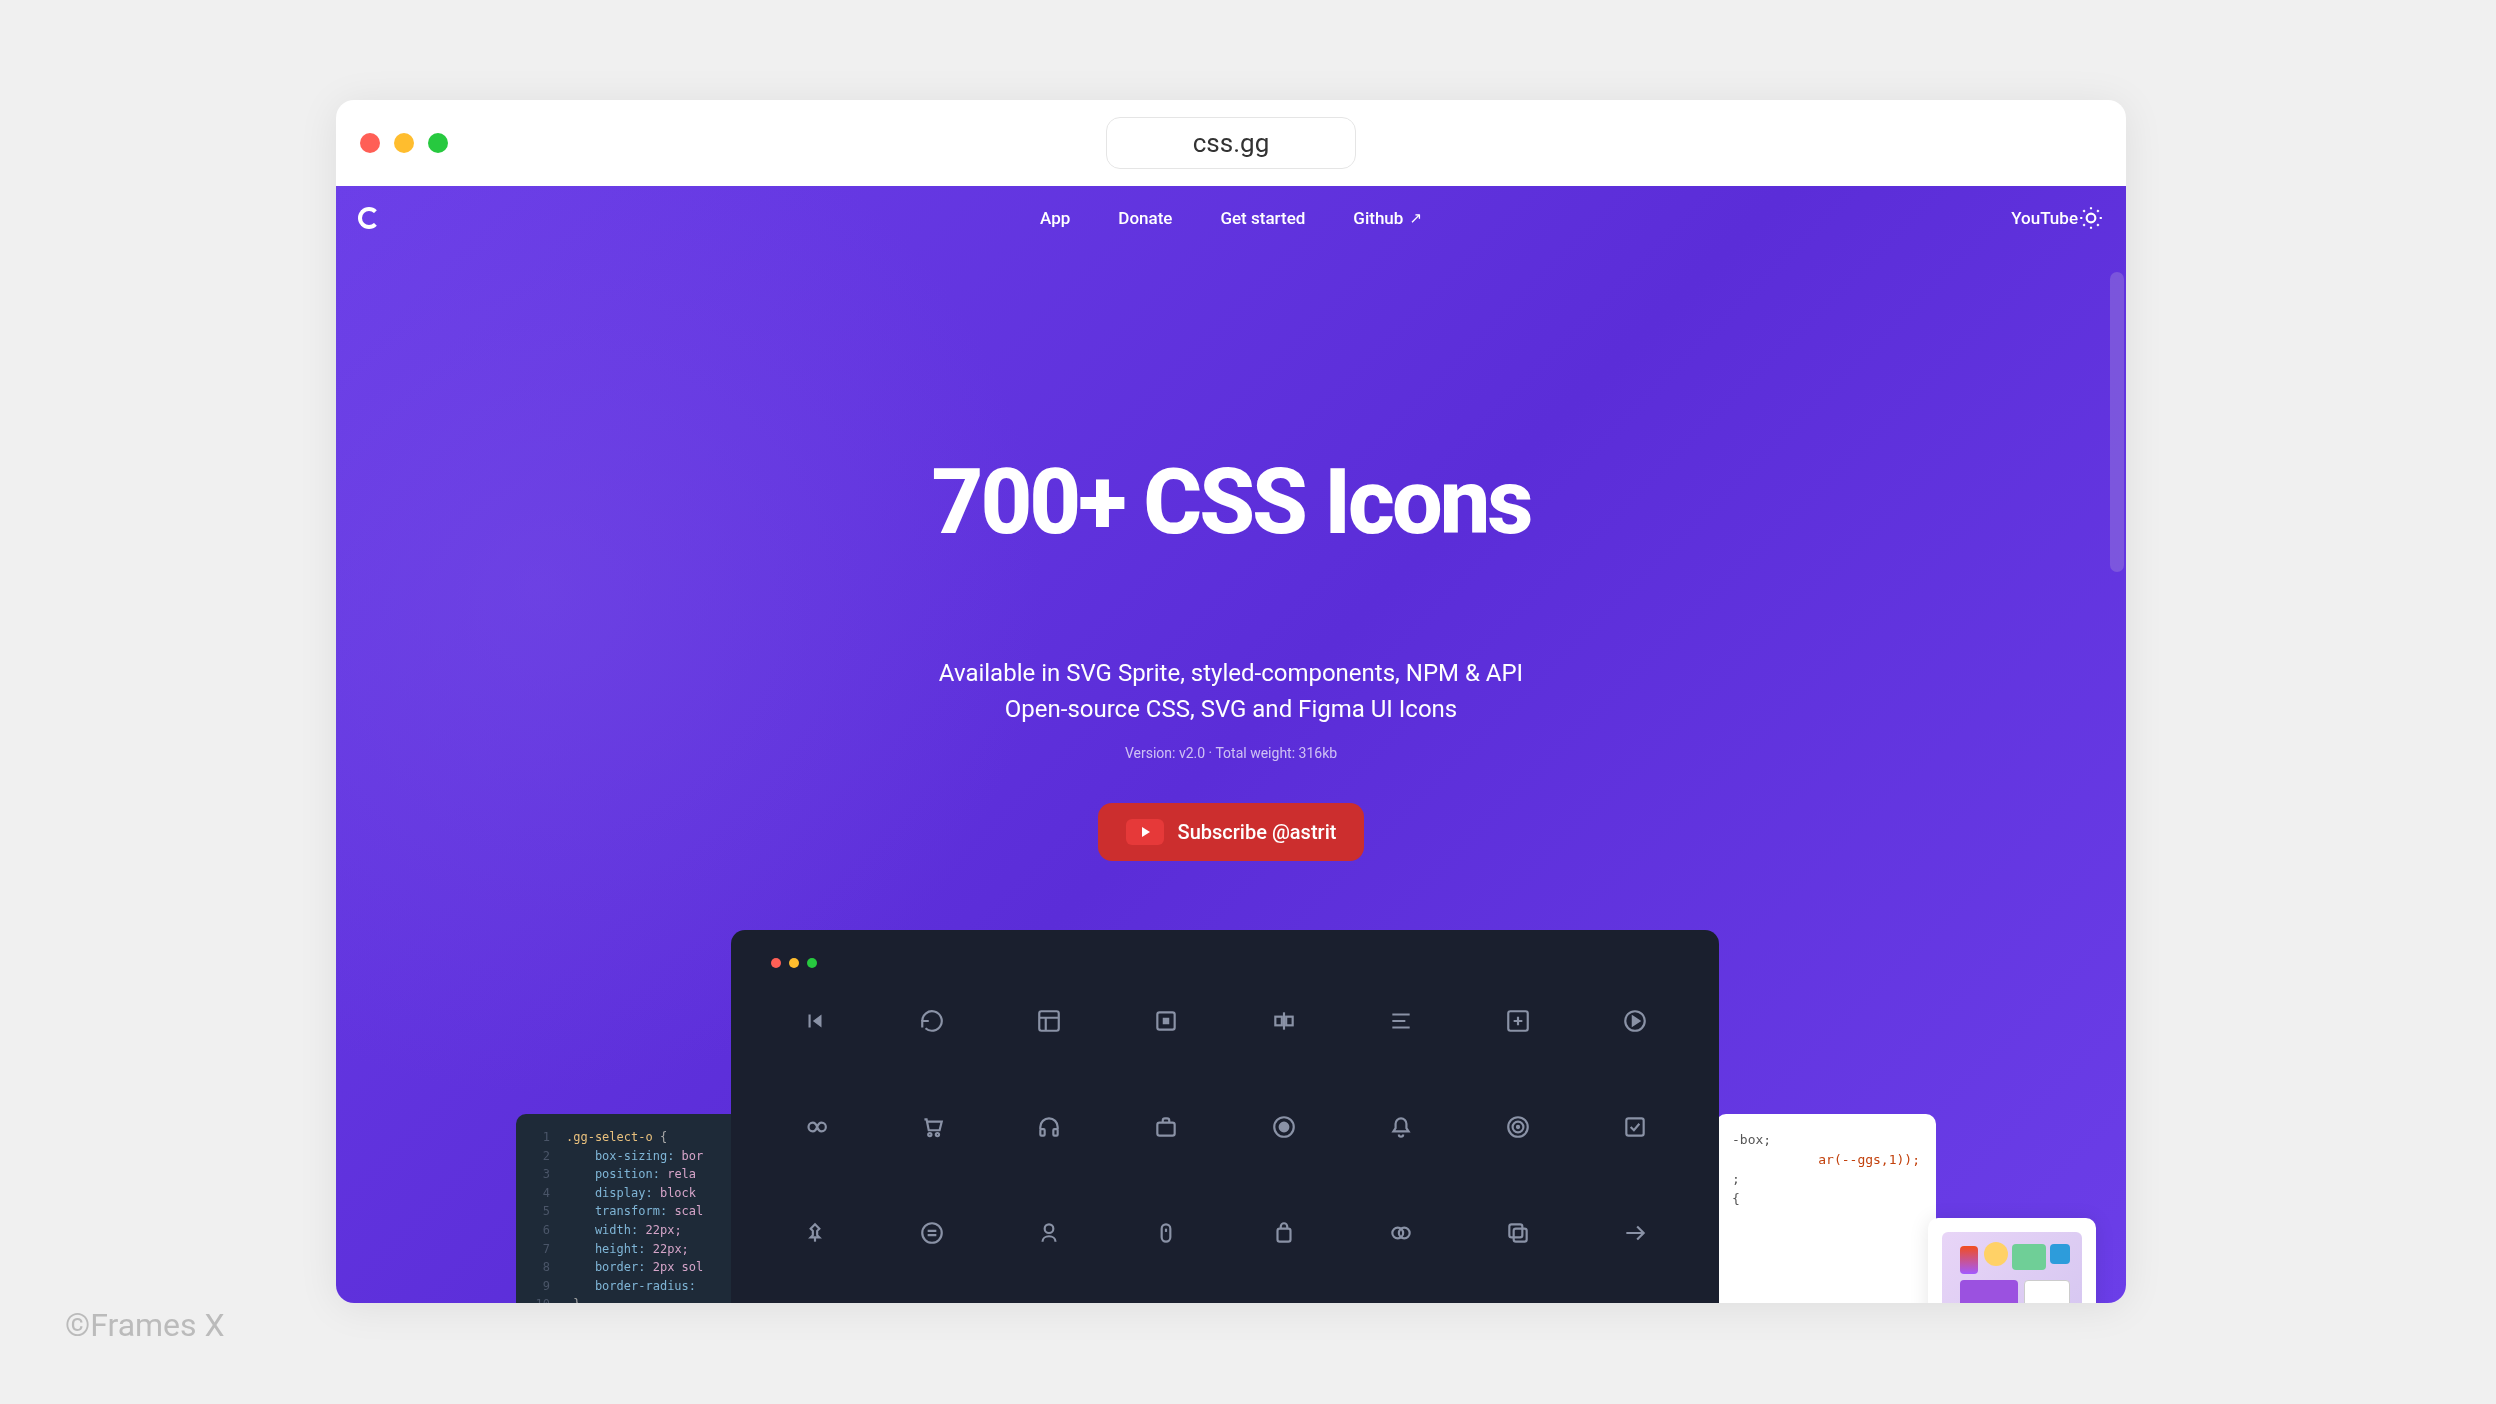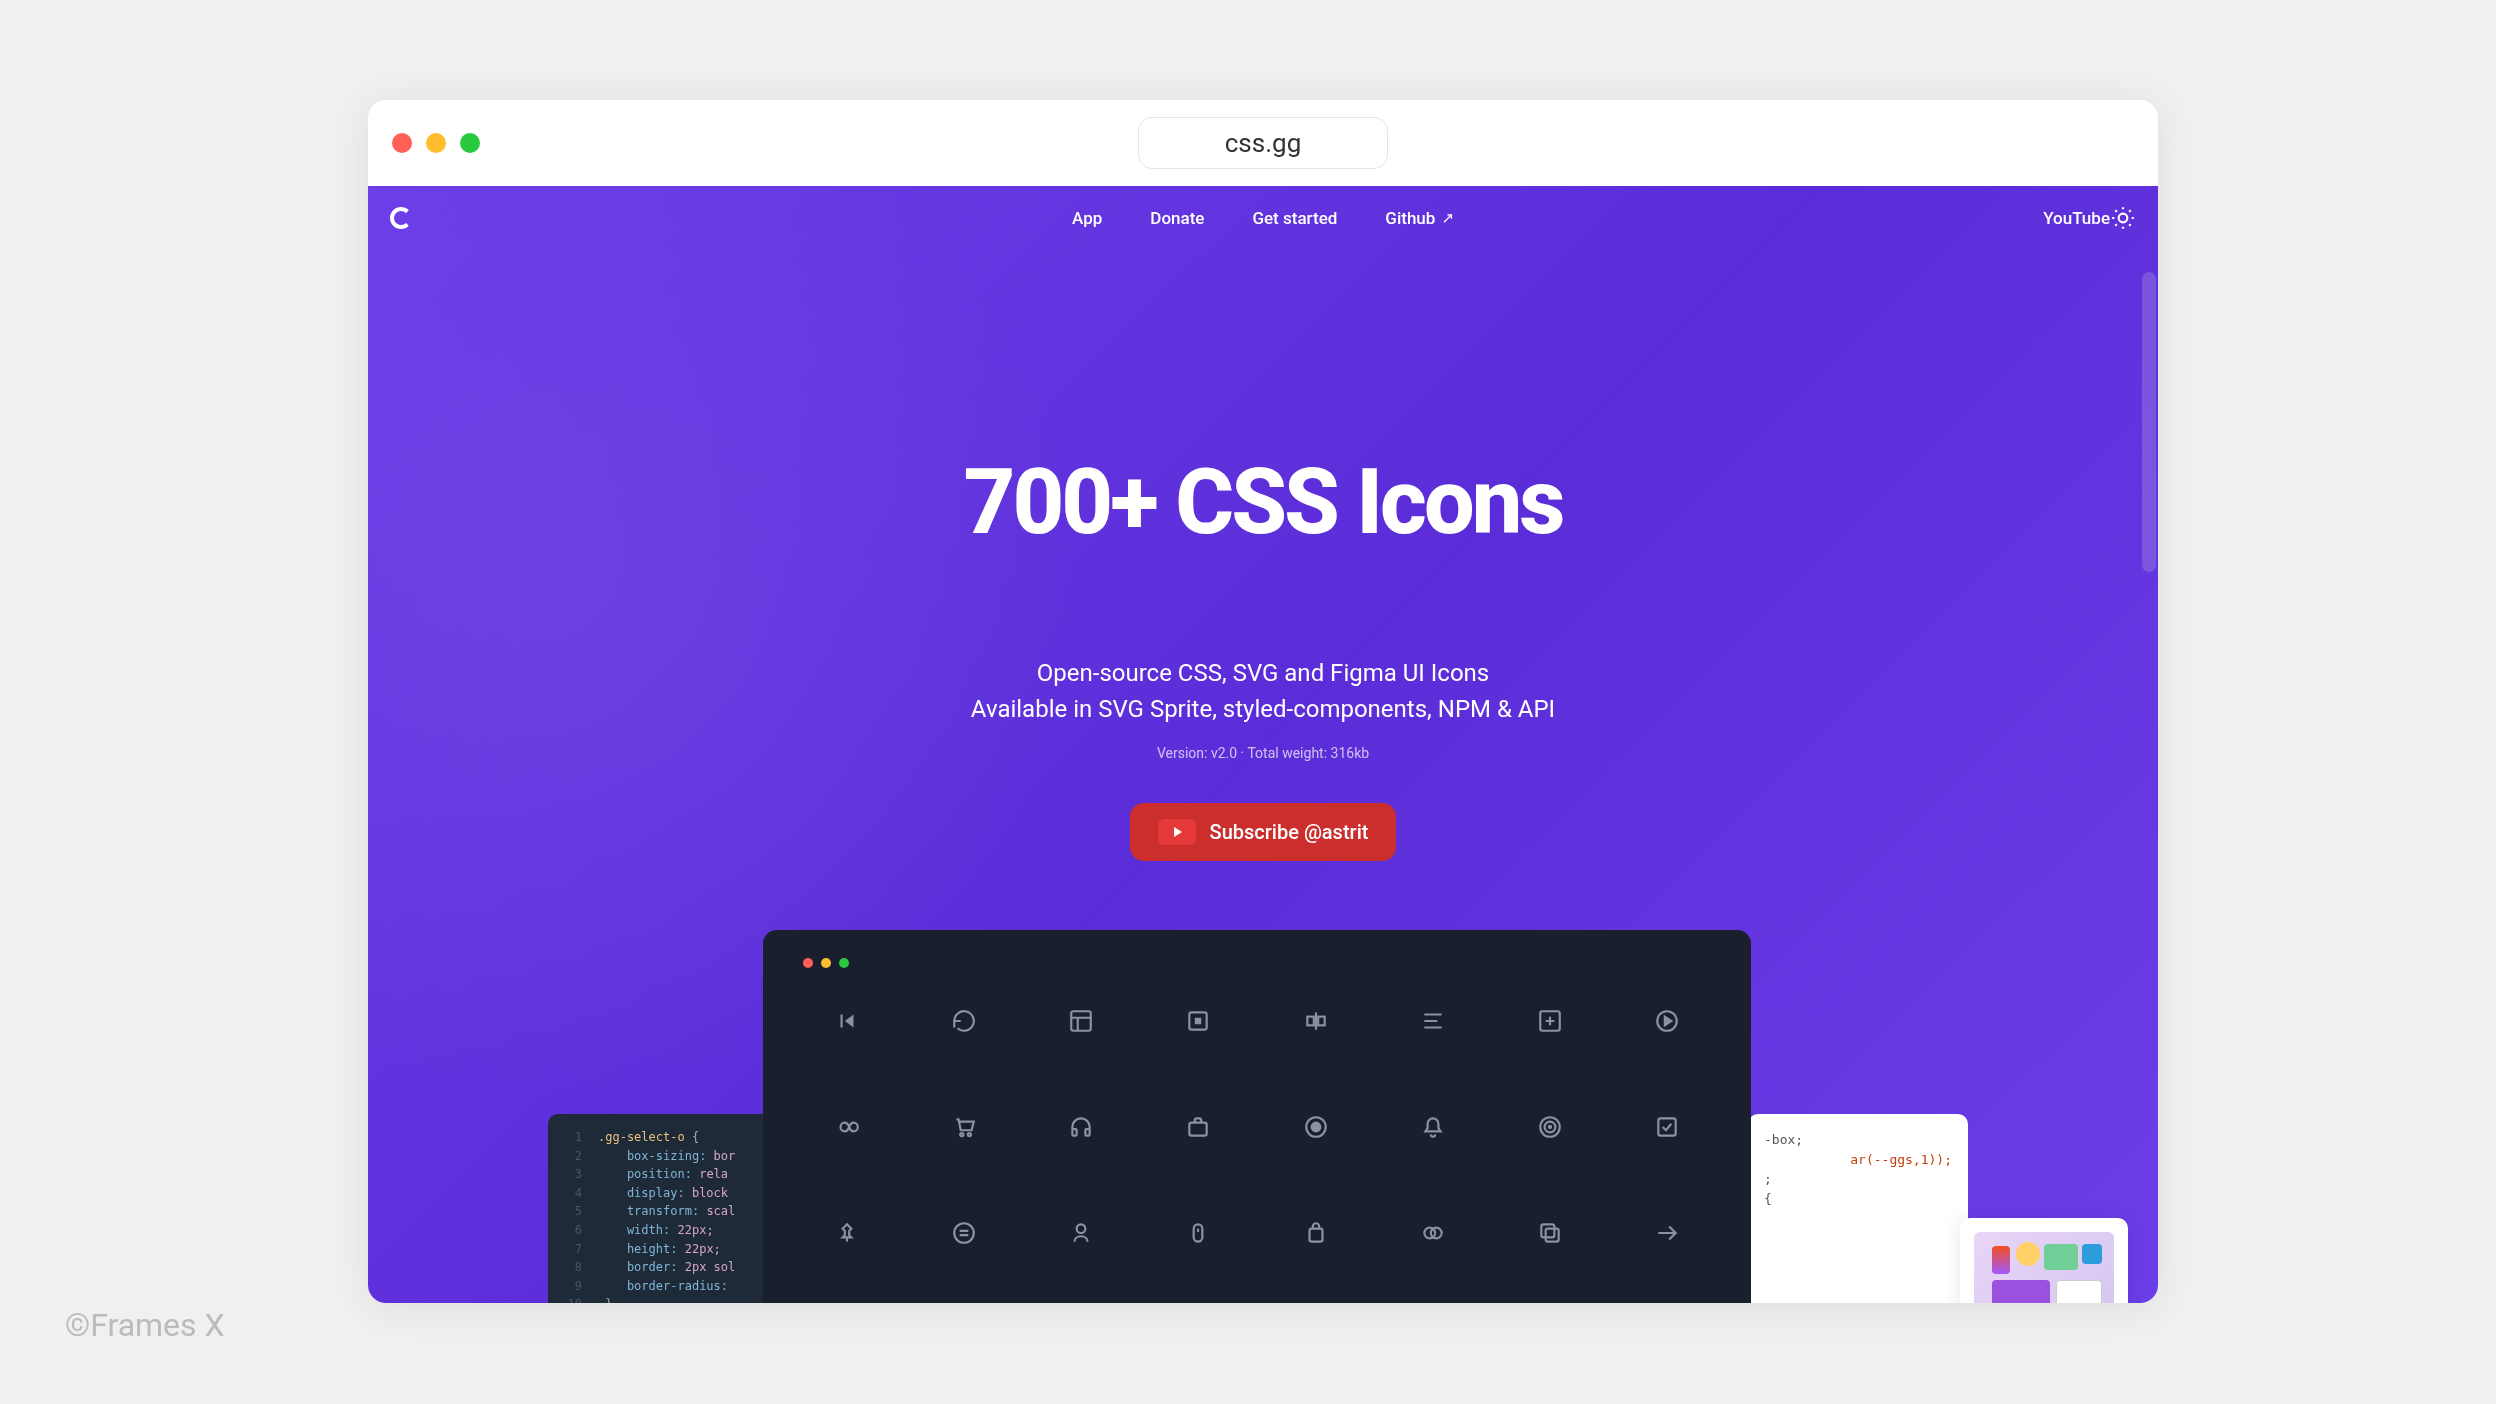--- a/index.html
+++ b/index.html
@@ -16,21 +16,21 @@
   position: absolute;
   left: 65px;
   bottom: 60px;
   color: #bbb;
   font-size: 32px;
   font-weight: 400;
 }
 
 .browser-window {
   position: absolute;
-  left: 368px;
+  left: 336px;
   top: 100px;
   width: 1790px;
   height: 1203px;
   background: #fff;
   border-radius: 18px;
   box-shadow: 0 4px 40px rgba(0,0,0,0.08);
   overflow: hidden;
 }
 
 .titlebar {
@@ -339,22 +339,22 @@
               <circle cx="12" cy="12" r="4"></circle>
               <path d="M12 2v2M12 20v2M4.9 4.9l1.4 1.4M17.7 17.7l1.4 1.4M2 12h2M20 12h2M4.9 19.1l1.4-1.4M17.7 6.3l1.4-1.4"></path>
             </svg>
         </div>
       </div>
     </div>
 
     <div class="hero">
       <div class="hero-title">700+ CSS Icons</div>
       <div class="hero-sub">
+        <div>Available in SVG Sprite, styled-components, NPM &amp; API</div>
         <div>Open-source CSS, SVG and Figma UI Icons</div>
-        <div>Available in SVG Sprite, styled-components, NPM &amp; API</div>
       </div>
       <div class="hero-meta">Version: v2.0 · Total weight: 316kb</div>
       <div class="subscribe-btn">
         <div class="yt-icon">
             <div class="yt-play"></div>
           </div>
         <span>Subscribe @astrit</span>
       </div>
     </div>
 

